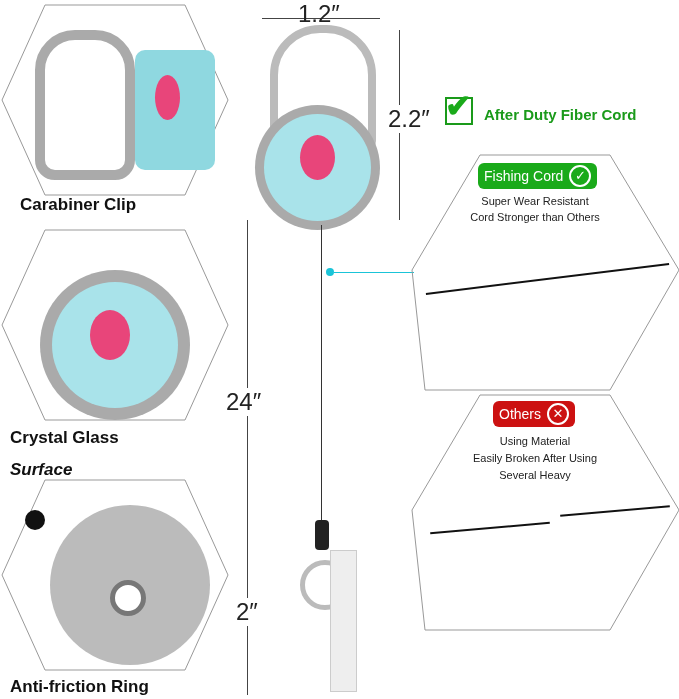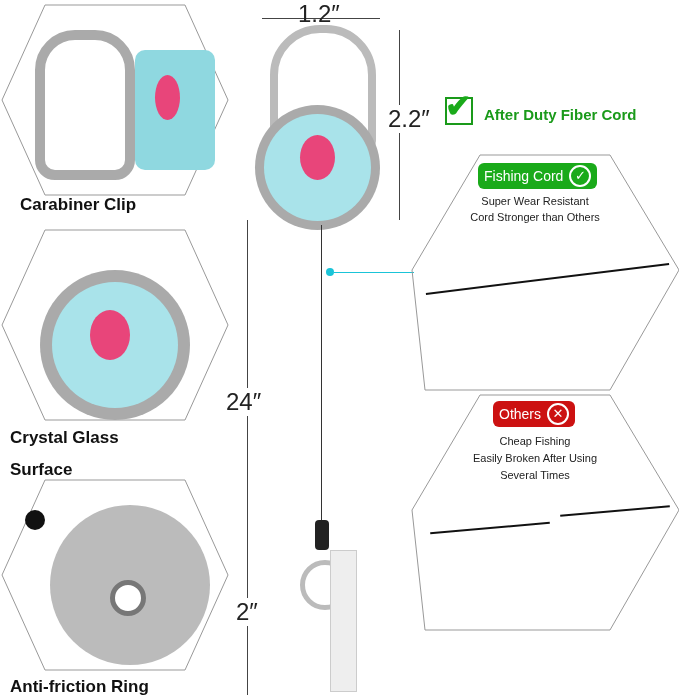--- a/index.html
+++ b/index.html
@@ -25,21 +25,21 @@
   <div style="position:absolute;left:130px;top:55px;width:25px;height:45px;background:#e8457a;border-radius:50%;"></div>
 </div>
 <div class="label" style="left:20px;top:195px;width:190px;">Carabiner Clip</div>
 
 <div class="abs" style="left:40px;top:250px;width:160px;height:160px;">
   <div style="position:absolute;left:0;top:20px;width:150px;height:150px;border-radius:50%;background:#aaa;"></div>
   <div style="position:absolute;left:12px;top:32px;width:126px;height:126px;border-radius:50%;background:#a9e3ea;"></div>
   <div style="position:absolute;left:50px;top:60px;width:40px;height:50px;border-radius:50%;background:#e8457a;"></div>
 </div>
 <div class="label" style="left:10px;top:428px;width:200px;">Crystal Glass</div>
-<div class="label" style="left:10px;top:460px;width:200px;">Surface</div>
+<div class="label" style="left:10px;top:460px;width:200px;font-style:italic;">Surface</div>
 
 <div class="abs" style="left:20px;top:495px;width:180px;height:170px;">
   <div style="position:absolute;left:30px;top:10px;width:160px;height:160px;border-radius:50%;background:#bbb;"></div>
   <div style="position:absolute;left:90px;top:85px;width:26px;height:26px;border-radius:50%;background:#fff;border:5px solid #777;"></div>
   <div style="position:absolute;left:5px;top:15px;width:20px;height:20px;border-radius:50%;background:#111;"></div>
 </div>
 <div class="label" style="left:10px;top:677px;width:210px;">Anti-friction Ring</div>
 
 <div class="abs" style="left:255px;top:25px;width:130px;height:200px;">
   <div style="position:absolute;left:15px;top:0;width:90px;height:110px;border:8px solid #bbb;border-radius:50px 50px 10px 10px;"></div>
@@ -80,17 +80,17 @@
   <span style="display:inline-block;width:18px;height:18px;border:2px solid #fff;border-radius:50%;text-align:center;line-height:18px;font-size:13px;">✓</span>
 </div>
 <div class="desc" style="left:460px;top:193px;width:150px;">Super Wear Resistant</div>
 <div class="desc" style="left:450px;top:209px;width:170px;">Cord Stronger than Others</div>
 <div class="abs" style="left:425px;top:278px;width:245px;height:2px;background:#111;transform:rotate(-7deg);"></div>
 
 <div class="badge" style="left:493px;top:401px;background:#cc1111;">
   <span>Others</span>
   <span style="display:inline-block;width:18px;height:18px;border:2px solid #fff;border-radius:50%;text-align:center;line-height:18px;font-size:13px;">✕</span>
 </div>
-<div class="desc" style="left:470px;top:433px;width:130px;">Cheap Fishing</div>
+<div class="desc" style="left:470px;top:433px;width:130px;">Using Material</div>
 <div class="desc" style="left:455px;top:450px;width:160px;">Easily Broken After Using</div>
-<div class="desc" style="left:470px;top:467px;width:130px;">Several Times</div>
+<div class="desc" style="left:470px;top:467px;width:130px;">Several Heavy</div>
 <div class="abs" style="left:430px;top:527px;width:120px;height:2px;background:#111;transform:rotate(-5deg);"></div>
 <div class="abs" style="left:560px;top:510px;width:110px;height:2px;background:#111;transform:rotate(-5deg);"></div>
 
 </body></html>

